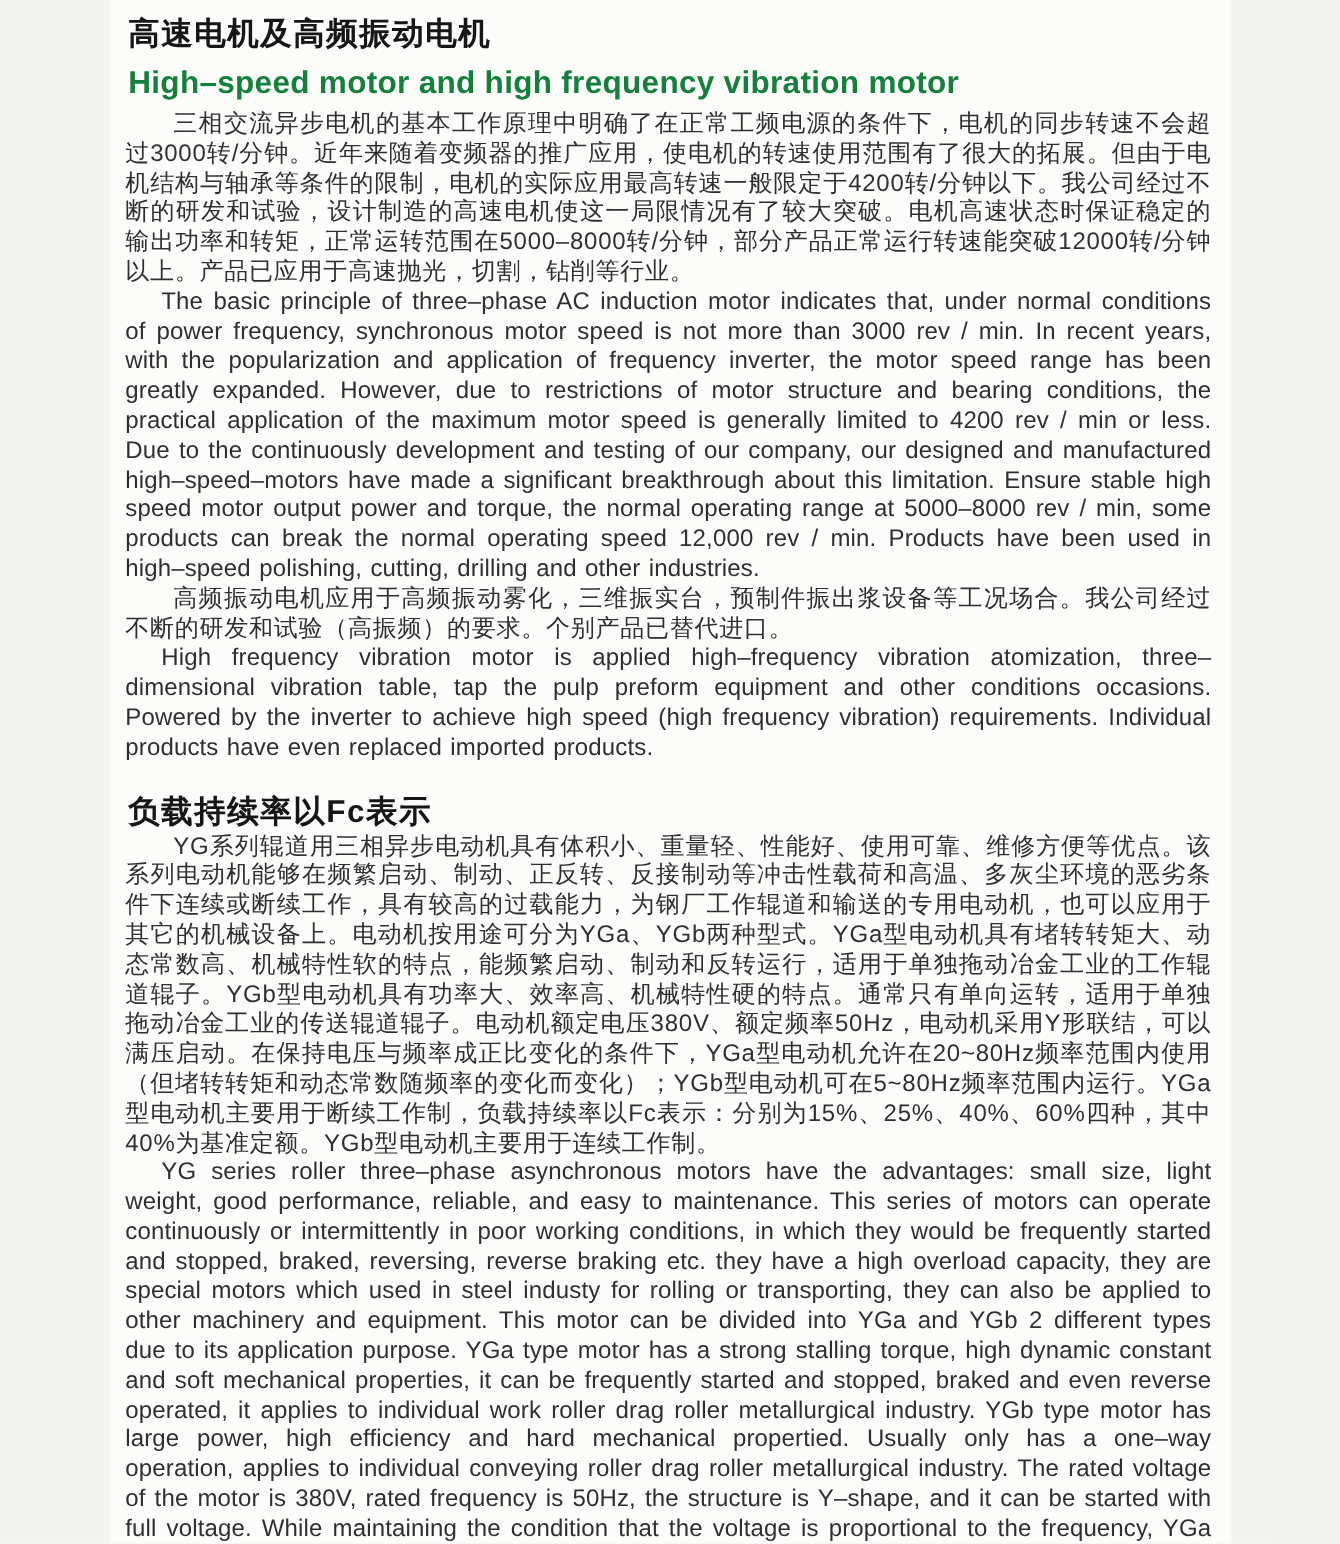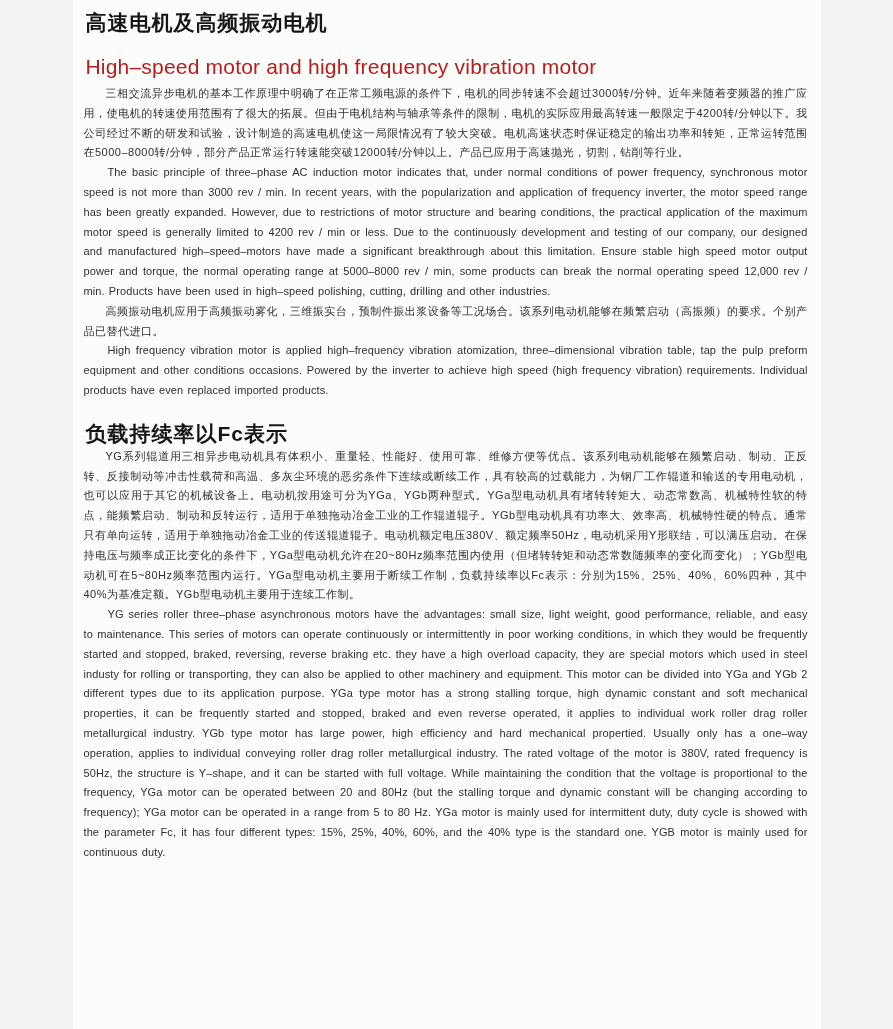--- a/index.html
+++ b/index.html
@@ -24,31 +24,31 @@
 
   h1.h-zh {
     margin: 2px 0 0 2px;
     font-size: 21px;
     line-height: 26px;
     font-weight: bold;
     color: #161616;
     letter-spacing: 1px;
   }
   h2.h-en {
-    margin: 18px 0 4px 2px;
+    margin: 7px 0 4px 2px;
     font-size: 21px;
     line-height: 26px;
-    font-weight: normal;
-    color: #b91c1c;
+    font-weight: bold;
+    color: #15803d;
     letter-spacing: 0.2px;
   }
   p {
     margin: 0;
     text-align: justify;
-    font-size: 11px;
+    font-size: 16px;
     line-height: 19.8px;
   }
   p.zh {
     text-indent: 2em;
     letter-spacing: 0.5px;
   }
   p.en {
     text-indent: 24px;
     letter-spacing: 0.1px;
     word-spacing: 1px;
@@ -57,21 +57,21 @@
 </head>
 <body>
 
 <div class="page">
 
   <section class="doc-section">
     <h1 class="h-zh">高速电机及高频振动电机</h1>
     <h2 class="h-en">High–speed motor and high frequency vibration motor</h2>
     <p class="zh">三相交流异步电机的基本工作原理中明确了在正常工频电源的条件下，电机的同步转速不会超过3000转/分钟。近年来随着变频器的推广应用，使电机的转速使用范围有了很大的拓展。但由于电机结构与轴承等条件的限制，电机的实际应用最高转速一般限定于4200转/分钟以下。我公司经过不断的研发和试验，设计制造的高速电机使这一局限情况有了较大突破。电机高速状态时保证稳定的输出功率和转矩，正常运转范围在5000–8000转/分钟，部分产品正常运行转速能突破12000转/分钟以上。产品已应用于高速抛光，切割，钻削等行业。</p>
     <p class="en">The basic principle of three–phase AC induction motor indicates that, under normal conditions of power frequency, synchronous motor speed is not more than 3000 rev / min. In recent years, with the popularization and application of frequency inverter, the motor speed range has been greatly expanded. However, due to restrictions of motor structure and bearing conditions, the practical application of the maximum motor speed is generally limited to 4200 rev / min or less. Due to the continuously development and testing of our company, our designed and manufactured high–speed–motors have made a significant breakthrough about this limitation. Ensure stable high speed motor output power and torque, the normal operating range at 5000–8000 rev / min, some products can break the normal operating speed 12,000 rev / min. Products have been used in high–speed polishing, cutting, drilling and other industries.</p>
-    <p class="zh">高频振动电机应用于高频振动雾化，三维振实台，预制件振出浆设备等工况场合。该系列电动机能够在频繁启动（高振频）的要求。个别产品已替代进口。</p>
+    <p class="zh">高频振动电机应用于高频振动雾化，三维振实台，预制件振出浆设备等工况场合。我公司经过不断的研发和试验（高振频）的要求。个别产品已替代进口。</p>
     <p class="en">High frequency vibration motor is applied high–frequency vibration atomization, three–dimensional vibration table, tap the pulp preform equipment and other conditions occasions. Powered by the inverter to achieve high speed (high frequency vibration) requirements. Individual products have even replaced imported products.</p>
   </section>
 
   <section class="doc-section section2">
     <h1 class="h-zh">负载持续率以Fc表示</h1>
     <p class="zh">YG系列辊道用三相异步电动机具有体积小、重量轻、性能好、使用可靠、维修方便等优点。该系列电动机能够在频繁启动、制动、正反转、反接制动等冲击性载荷和高温、多灰尘环境的恶劣条件下连续或断续工作，具有较高的过载能力，为钢厂工作辊道和输送的专用电动机，也可以应用于其它的机械设备上。电动机按用途可分为YGa、YGb两种型式。YGa型电动机具有堵转转矩大、动态常数高、机械特性软的特点，能频繁启动、制动和反转运行，适用于单独拖动冶金工业的工作辊道辊子。YGb型电动机具有功率大、效率高、机械特性硬的特点。通常只有单向运转，适用于单独拖动冶金工业的传送辊道辊子。电动机额定电压380V、额定频率50Hz，电动机采用Y形联结，可以满压启动。在保持电压与频率成正比变化的条件下，YGa型电动机允许在20~80Hz频率范围内使用（但堵转转矩和动态常数随频率的变化而变化）；YGb型电动机可在5~80Hz频率范围内运行。YGa型电动机主要用于断续工作制，负载持续率以Fc表示：分别为15%、25%、40%、60%四种，其中40%为基准定额。YGb型电动机主要用于连续工作制。</p>
     <p class="en">YG series roller three–phase asynchronous motors have the advantages: small size, light weight, good performance, reliable, and easy to maintenance. This series of motors can operate continuously or intermittently in poor working conditions, in which they would be frequently started and stopped, braked, reversing, reverse braking etc. they have a high overload capacity, they are special motors which used in steel industy for rolling or transporting, they can also be applied to other machinery and equipment. This motor can be divided into YGa and YGb 2 different types due to its application purpose. YGa type motor has a strong stalling torque, high dynamic constant and soft mechanical properties, it can be frequently started and stopped, braked and even reverse operated, it applies to individual work roller drag roller metallurgical industry. YGb type motor has large power, high efficiency and hard mechanical propertied. Usually only has a one–way operation, applies to individual conveying roller drag roller metallurgical industry. The rated voltage of the motor is 380V, rated frequency is 50Hz, the structure is Y–shape, and it can be started with full voltage. While maintaining the condition that the voltage is proportional to the frequency, YGa motor can be operated between 20 and 80Hz (but the stalling torque and dynamic constant will be changing according to frequency); YGa motor can be operated in a range from 5 to 80 Hz. YGa motor is mainly used for intermittent duty, duty cycle is showed with the parameter Fc, it has four different types: 15%, 25%, 40%, 60%, and the 40% type is the standard one. YGB motor is mainly used for continuous duty.</p>
   </section>
 
 </div>

